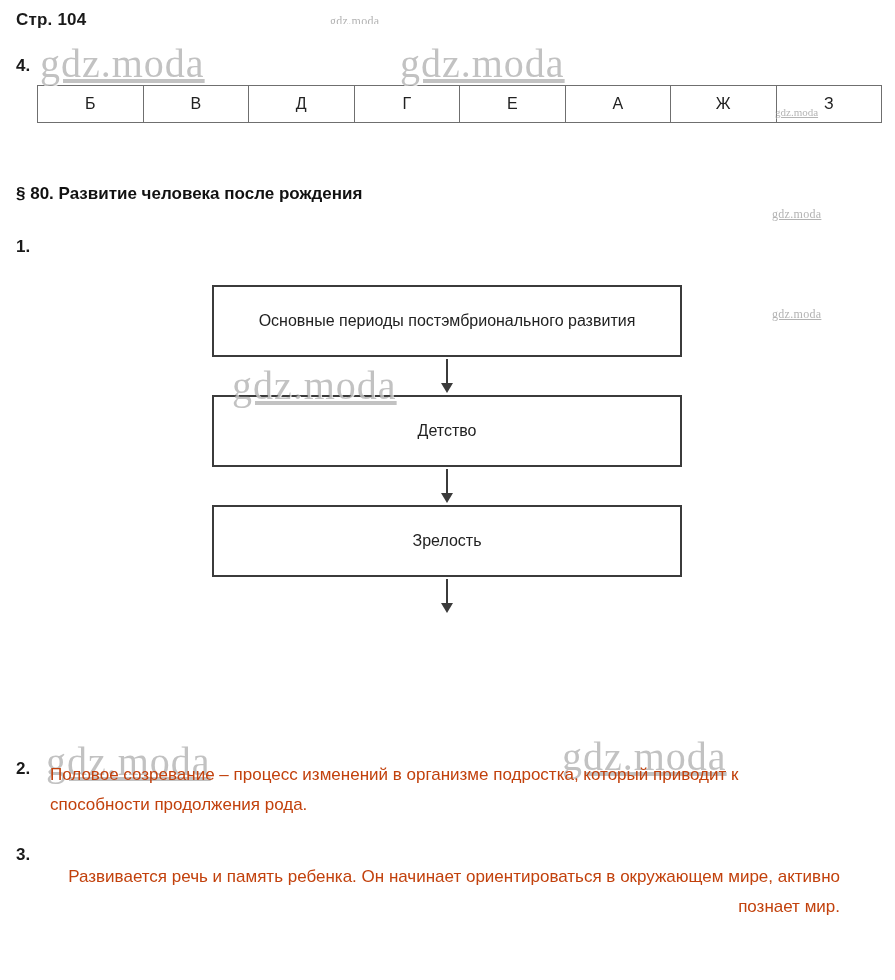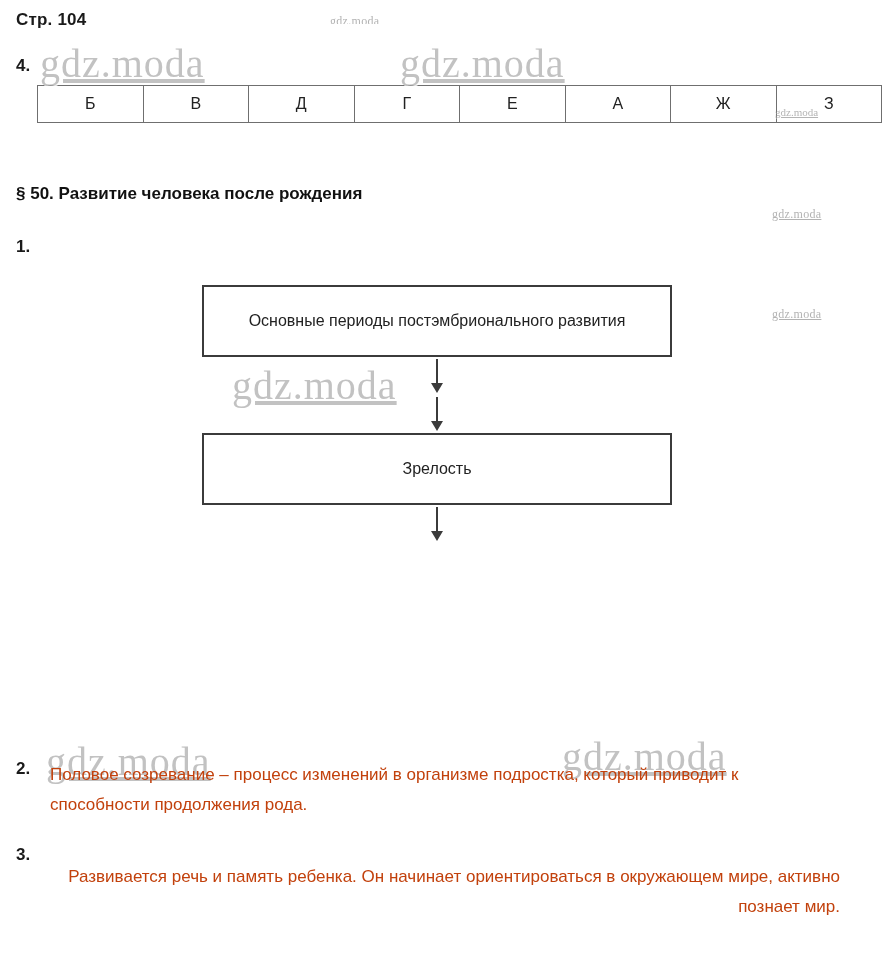--- a/index.html
+++ b/index.html
@@ -73,21 +73,21 @@
     font-size: 17px;
     font-weight: bold;
   }
   #t1 { top: 237px; }
   #t2 { top: 759px; }
   #t3 { top: 845px; }
 
   
   .chart {
     position: absolute;
-    left: 202px;
+    left: 212px;
     top: 285px;
     width: 470px;
   }
   .chart-box {
     border: 2px solid #3b3b3b;
     background: transparent;
     display: flex;
     align-items: center;
     justify-content: center;
     text-align: center;
@@ -189,33 +189,34 @@
       <td>Ж</td>
       <td>З</td>
     </tr>
   </tbody>
     </table>
 
   <div class="wm wm-big" style="left:40px; top:40px;">gdz.moda</div>
   <div class="wm wm-big" style="left:400px; top:40px;">gdz.moda</div>
   <div class="wm wm-tiny" style="left:775px; top:106px;">gdz.moda</div>
 
-  <div class="section-heading">§ 50. Развитие человека после рождения</div>
+  <div class="section-heading">§ 80. Развитие человека после рождения</div>
 
   <div class="wm wm-small" style="left:772px; top:207px;">gdz.moda</div>
   <div class="wm wm-small" style="left:772px; top:307px;">gdz.moda</div>
 
   <div class="tnum" id="t1">1.</div>
 
   <div class="chart">
     <div class="chart-box box-1">Основные периоды постэмбрионального развития</div>
     <div class="arrow">
       <div class="stem"></div>
         <div class="head"></div>
     </div>
+    <div class="chart-box box-2">Детство</div>
     <div class="arrow">
       <div class="stem"></div>
         <div class="head"></div>
     </div>
     <div class="chart-box box-3">Зрелость</div>
     <div class="arrow">
       <div class="stem"></div>
         <div class="head"></div>
     </div>
   </div>

